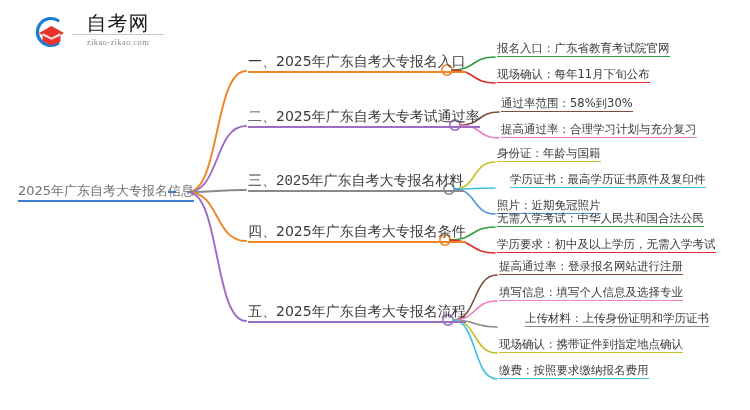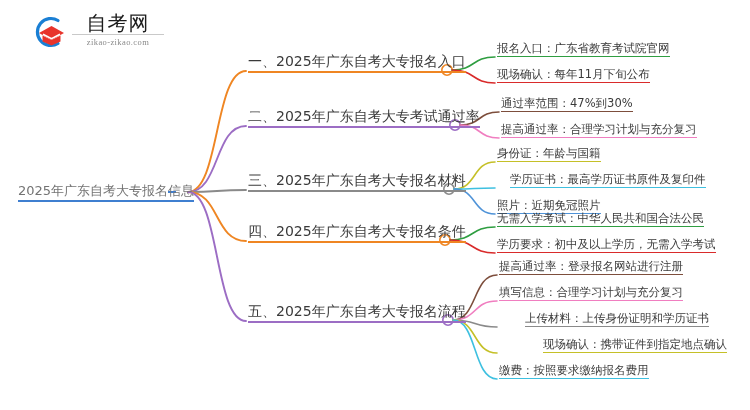--- a/index.html
+++ b/index.html
@@ -140,28 +140,28 @@
     <path d="M 453 320 C 477.2 320 472.8 353 497 353" fill="none" stroke="#c5c028" stroke-width="1.6" stroke-linecap="round"></path>
     <path d="M 453 320 C 477.2 320 472.8 379 497 379" fill="none" stroke="#3ec0e0" stroke-width="1.6" stroke-linecap="round"></path>
   </svg>
 
 <div id="nodes">
     <div class="node root" style="left: 18px; top: 182px; border-bottom-color: rgb(63, 127, 208);">2025年广东自考大专报名信息</div>
     <div class="node branch" style="left: 248px; top: 53px; border-bottom-color: rgb(239, 134, 35);">一、2025年广东自考大专报名入口</div>
     <div class="node leaf" style="left: 497px; top: 41px; border-bottom-color: rgb(47, 158, 65);">报名入口：广东省教育考试院官网</div>
     <div class="node leaf" style="left: 497px; top: 67px; border-bottom-color: rgb(217, 43, 43);">现场确认：每年11月下旬公布</div>
     <div class="node branch" style="left: 248px; top: 108px; border-bottom-color: rgb(156, 109, 196);">二、2025年广东自考大专考试通过率</div>
-    <div class="node leaf" style="left: 501px; top: 96px; border-bottom-color: rgb(125, 78, 60);">通过率范围：47%到30%</div>
+    <div class="node leaf" style="left: 501px; top: 96px; border-bottom-color: rgb(125, 78, 60);">通过率范围：58%到30%</div>
     <div class="node leaf" style="left: 501px; top: 122px; border-bottom-color: rgb(240, 126, 192);">提高通过率：合理学习计划与充分复习</div>
-    <div class="node branch" style="left: 248px; top: 172px; border-bottom-color: rgb(138, 138, 138);">三、2025年广东自考大专报名材料</div>
+    <div class="node branch" style="left: 248px; top: 172px; border-bottom-color: rgb(138, 138, 138); font-family: Liberation Mono, monospace;">三、2025年广东自考大专报名材料</div>
     <div class="node leaf" style="left: 497px; top: 146px; border-bottom-color: rgb(197, 192, 40);">身份证：年龄与国籍</div>
     <div class="node leaf" style="left: 510px; top: 172px; border-bottom-color: rgb(62, 192, 224);">学历证书：最高学历证书原件及复印件</div>
     <div class="node leaf" style="left: 497px; top: 198px; border-bottom-color: rgb(79, 147, 216);">照片：近期免冠照片</div>
     <div class="node branch" style="left: 248px; top: 223px; border-bottom-color: rgb(239, 134, 35);">四、2025年广东自考大专报名条件</div>
     <div class="node leaf" style="left: 497px; top: 211px; border-bottom-color: rgb(47, 158, 65);">无需入学考试：中华人民共和国合法公民</div>
     <div class="node leaf" style="left: 497px; top: 237px; border-bottom-color: rgb(217, 43, 43);">学历要求：初中及以上学历，无需入学考试</div>
     <div class="node branch" style="left: 248px; top: 303px; border-bottom-color: rgb(156, 109, 196);">五、2025年广东自考大专报名流程</div>
     <div class="node leaf" style="left: 499px; top: 259px; border-bottom-color: rgb(125, 78, 60);">提高通过率：登录报名网站进行注册</div>
-    <div class="node leaf" style="left: 499px; top: 285px; border-bottom-color: rgb(240, 126, 192);">填写信息：合理学习计划与充分复习</div>
+    <div class="node leaf" style="left: 499px; top: 285px; border-bottom-color: rgb(240, 126, 192);">填写信息：填写个人信息及选择专业</div>
     <div class="node leaf" style="left: 499px; top: 311px; border-bottom-color: rgb(138, 138, 138); margin-left: 26px;">上传材料：上传身份证明和学历证书</div>
-    <div class="node leaf" style="left: 499px; top: 337px; border-bottom-color: rgb(197, 192, 40); margin-left: 44px;">现场确认：携带证件到指定地点确认</div>
+    <div class="node leaf" style="left: 499px; top: 337px; border-bottom-color: rgb(197, 192, 40);">现场确认：携带证件到指定地点确认</div>
     <div class="node leaf" style="left: 499px; top: 363px; border-bottom-color: rgb(62, 192, 224);">缴费：按照要求缴纳报名费用</div>
   </div>
 
 </body></html>

